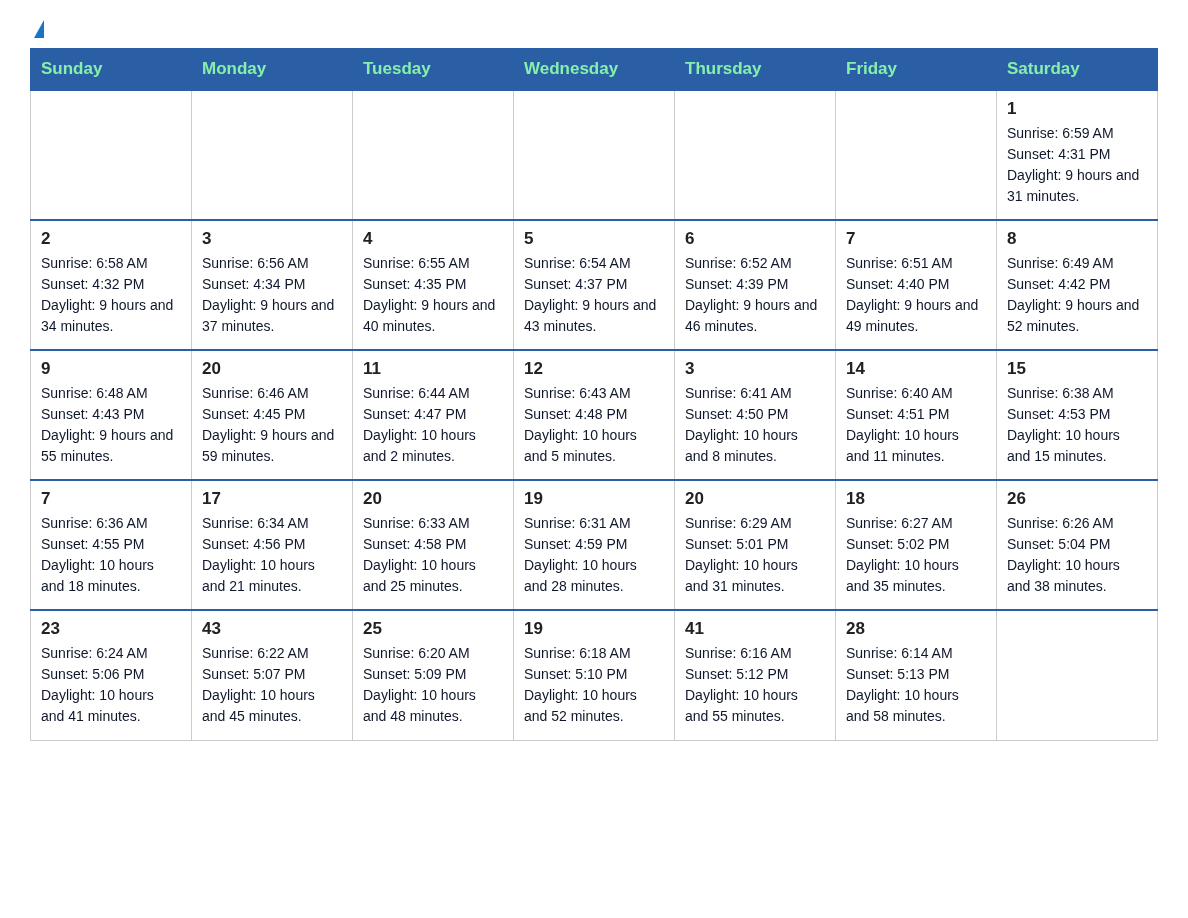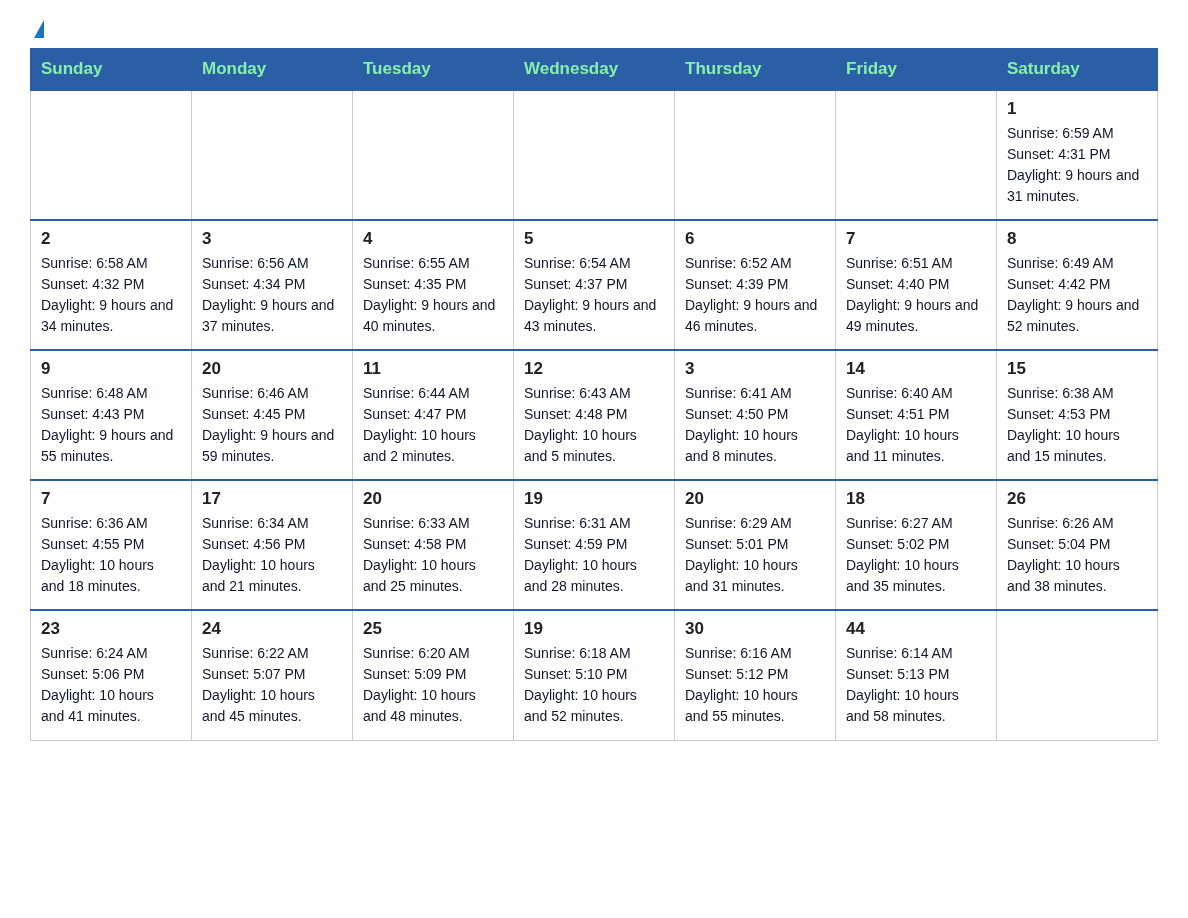--- a/index.html
+++ b/index.html
@@ -228,35 +228,35 @@
           <span class="day-number">26</span>
           <div class="day-info">Sunrise: 6:26 AM<br>Sunset: 5:04 PM<br>Daylight: 10 hours and 38 minutes.</div>
         </td>
       </tr>
       <tr>
         <td>
           <span class="day-number">23</span>
           <div class="day-info">Sunrise: 6:24 AM<br>Sunset: 5:06 PM<br>Daylight: 10 hours and 41 minutes.</div>
         </td>
         <td>
-          <span class="day-number">24</span>
+          <span class="day-number">43</span>
           <div class="day-info">Sunrise: 6:22 AM<br>Sunset: 5:07 PM<br>Daylight: 10 hours and 45 minutes.</div>
         </td>
         <td>
           <span class="day-number">25</span>
           <div class="day-info">Sunrise: 6:20 AM<br>Sunset: 5:09 PM<br>Daylight: 10 hours and 48 minutes.</div>
         </td>
         <td>
           <span class="day-number">19</span>
           <div class="day-info">Sunrise: 6:18 AM<br>Sunset: 5:10 PM<br>Daylight: 10 hours and 52 minutes.</div>
         </td>
         <td>
-          <span class="day-number">30</span>
+          <span class="day-number">41</span>
           <div class="day-info">Sunrise: 6:16 AM<br>Sunset: 5:12 PM<br>Daylight: 10 hours and 55 minutes.</div>
         </td>
         <td>
-          <span class="day-number">44</span>
+          <span class="day-number">28</span>
           <div class="day-info">Sunrise: 6:14 AM<br>Sunset: 5:13 PM<br>Daylight: 10 hours and 58 minutes.</div>
         </td>
         <td class="empty-cell"></td>
       </tr>
     </tbody>
 </table>
 
 </body></html>

